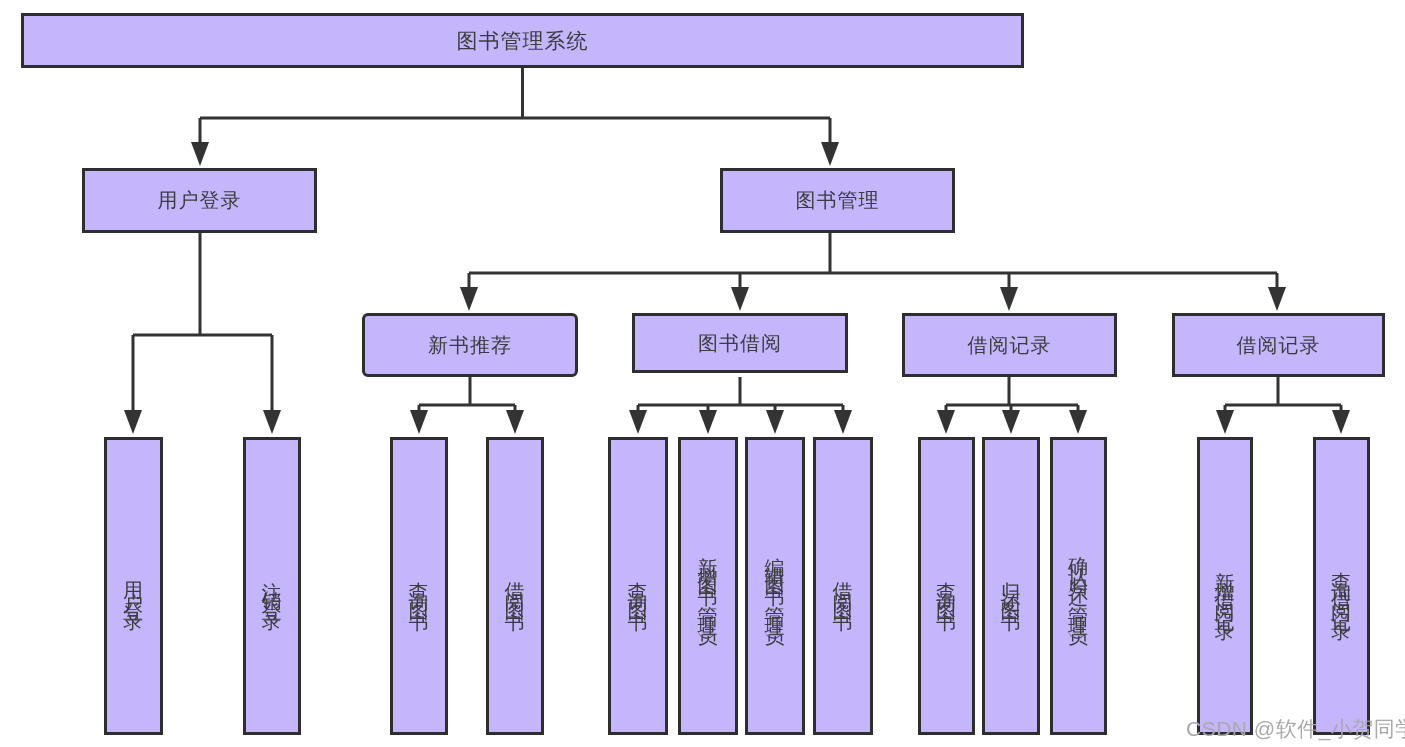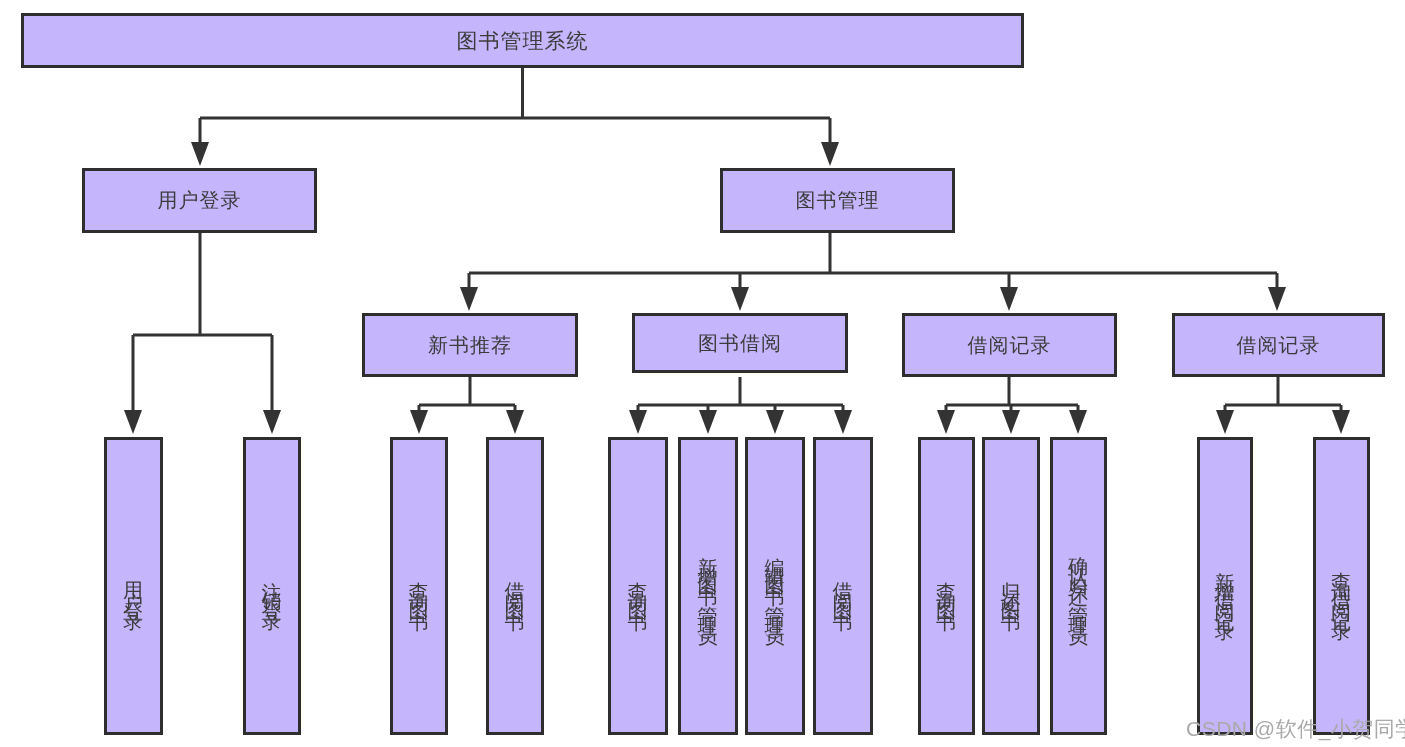--- a/index.html
+++ b/index.html
@@ -105,21 +105,21 @@
       M1069 410 L1087 410 L1078 434 Z
       M1216 410 L1234 410 L1225 434 Z
       M1332 410 L1350 410 L1341 434 Z"></path>
   </svg>
 
   <div class="box h-box root-box" style="left:21px; top:13px; width:1003px; height:55px;">图书管理系统</div>
 
   <div class="box h-box" style="left:82px; top:168px; width:235px; height:65px;">用户登录</div>
   <div class="box h-box" style="left:712px; top:168px; width:235px; height:65px;margin-left:8px;">图书管理</div>
 
-  <div class="box h-box" style="left:362px; top:313px; width:216px; height:64px;">新书推荐</div>
+  <div class="box h-box" style="left:362px; top:313px; width:216px; height:64px;border-radius:6px;">新书推荐</div>
   <div class="box h-box" style="left:632px; top:313px; width:216px; height:60px;">图书借阅</div>
   <div class="box h-box" style="left:902px; top:313px; width:215px; height:64px;">借阅记录</div>
   <div class="box h-box" style="left:1172px; top:313px; width:213px; height:64px;">借阅记录</div>
 
   <div class="box v-box" style="left:104px; top:437px; width:59px; height:298px;">用户登录</div>
   <div class="box v-box" style="left:243px; top:437px; width:58px; height:298px;">注销登录</div>
 
   <div class="box v-box" style="left:390px; top:437px; width:58px; height:298px;">查询图书</div>
   <div class="box v-box" style="left:486px; top:437px; width:58px; height:298px;">借阅图书</div>
 

